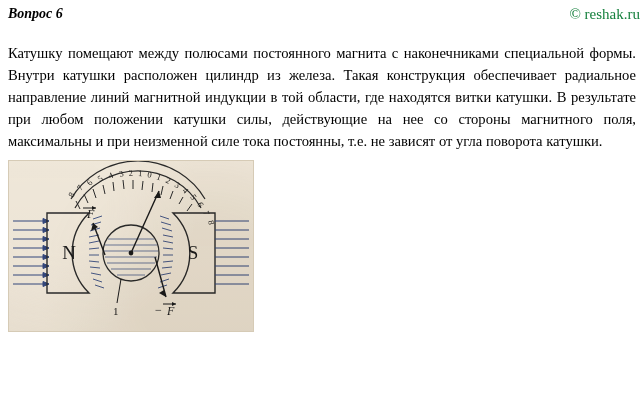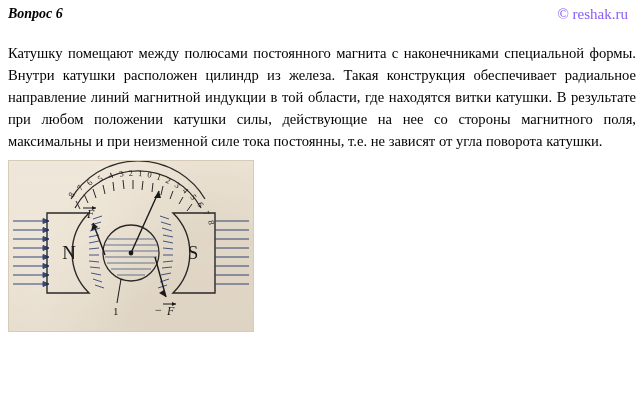--- a/index.html
+++ b/index.html
@@ -13,39 +13,39 @@
     font-family: "Liberation Serif", serif;
     color: #000000;
     position: relative;
     overflow: hidden;
   }
   .page {
     position: relative;
     width: 644px;
     height: 408px;
     box-sizing: border-box;
-    padding: 6px 12px 0 8px;
+    padding: 6px 0 0 8px;
   }
   .header-row {
     display: flex;
     align-items: flex-start;
     justify-content: space-between;
     height: 20px;
   }
   .q-title {
     font-family: "Liberation Serif", serif;
     font-weight: bold;
     font-style: italic;
     font-size: 14px;
     line-height: 16px;
   }
   .watermark {
     font-family: "Liberation Serif", serif;
     font-size: 15px;
-    color: #8b5cf6;
+    color: #15803d;
     line-height: 16px;
     padding-right: 4px;
   }
   .body-text {
     margin-top: 16px;
     font-size: 14.6px;
     line-height: 22px;
     text-align: justify;
     text-justify: inter-word;
     width: 628px;

